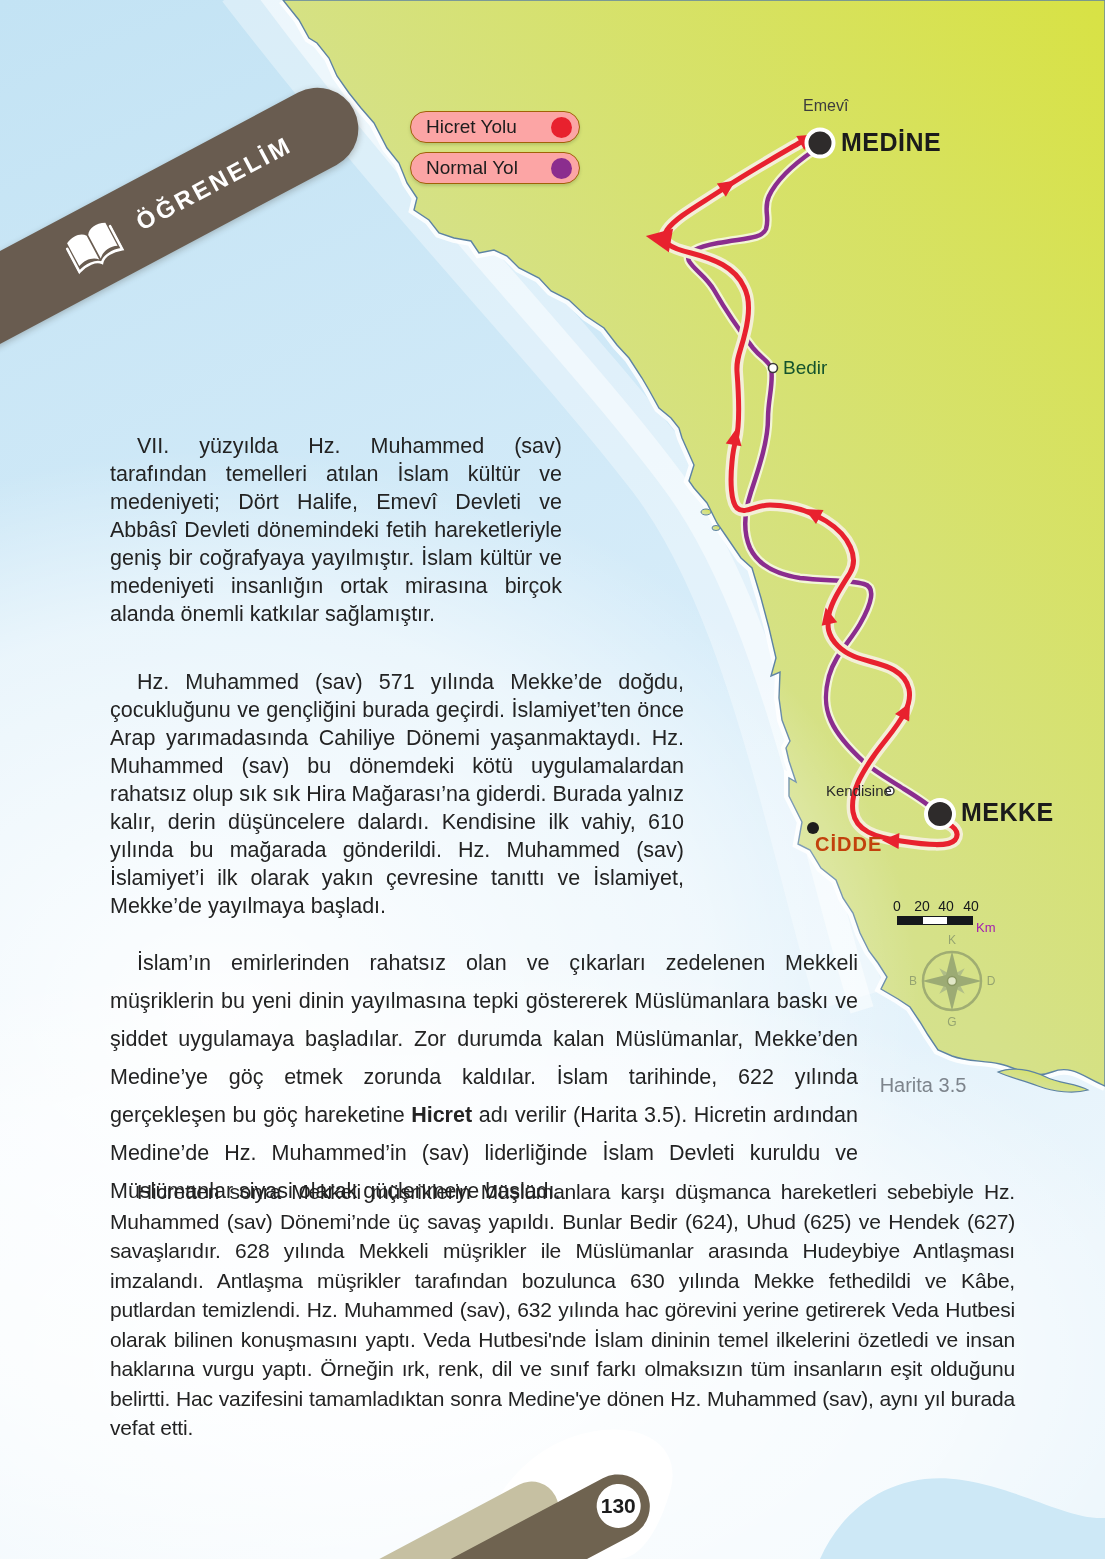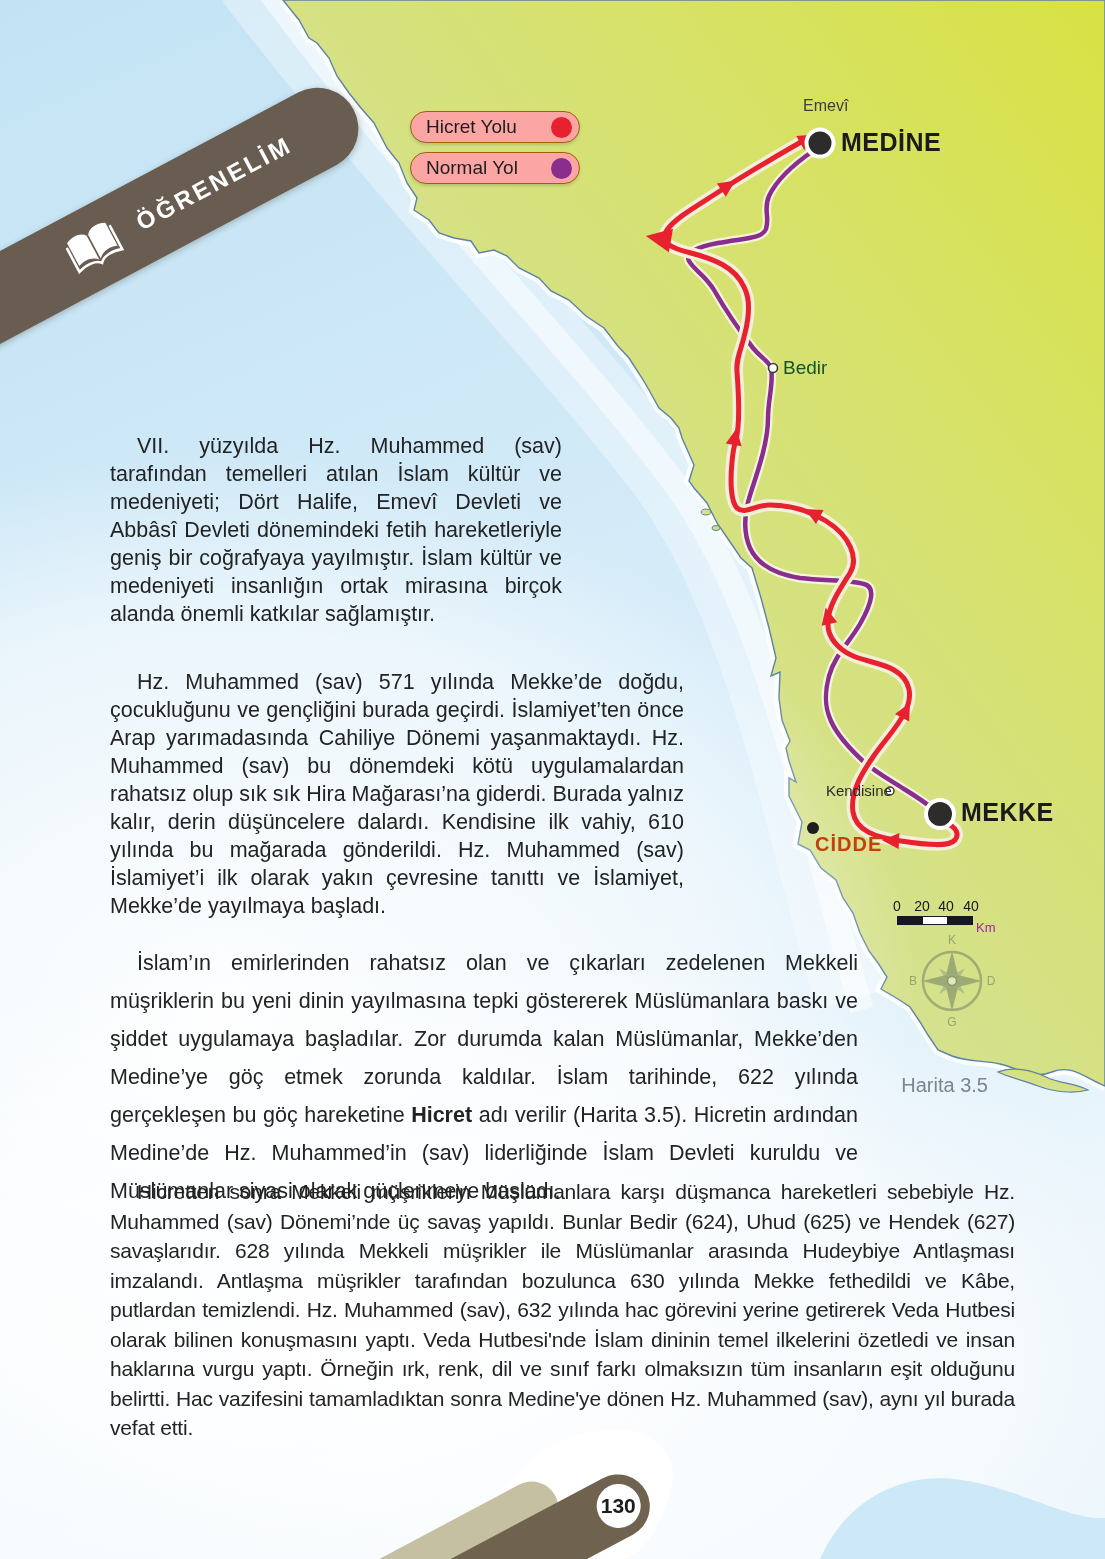--- a/index.html
+++ b/index.html
@@ -11,21 +11,21 @@
   #map-svg{position:absolute;left:0;top:0;z-index:0;}
 
   
   .maplabel{position:absolute;z-index:2;color:#2e2e2e;white-space:nowrap;}
   .lbl-kuba{left:803px;top:97px;font-size:16px;color:#3d3d3d;}
   .lbl-medine{left:841px;top:128px;font-size:25px;font-weight:bold;color:#1b1b1b;letter-spacing:.5px;}
   .lbl-bedir{left:783px;top:357px;font-size:19px;color:#14532d;}
   .lbl-hudeybiye{left:826px;top:782px;font-size:15px;color:#2a2a2a;}
   .lbl-mekke{left:961px;top:798px;font-size:25px;font-weight:bold;color:#1b1b1b;letter-spacing:.5px;}
   .lbl-cidde{left:815px;top:833px;font-size:20px;font-weight:600;color:#c2410c;letter-spacing:1px;}
-  .map-caption{left:858px;top:1074px;width:130px;text-align:right;font-size:20px;color:#7d848c;z-index:2;}
+  .map-caption{left:858px;top:1074px;width:130px;text-align:center;font-size:20px;color:#7d848c;z-index:2;}
 
   
   .legend{position:absolute;z-index:2;left:410px;top:111px;width:170px;}
   .legend-pill{
     display:flex;align-items:center;justify-content:space-between;
     background:#fca5a5;border:1px solid #a16207;border-radius:16px;
     height:30px;padding:0 7px 0 15px;margin-bottom:9px;
     box-shadow:0 2px 3px rgba(90,110,60,.25);
   }
   .legend-label{font-size:19px;color:#1d1d1d;}

